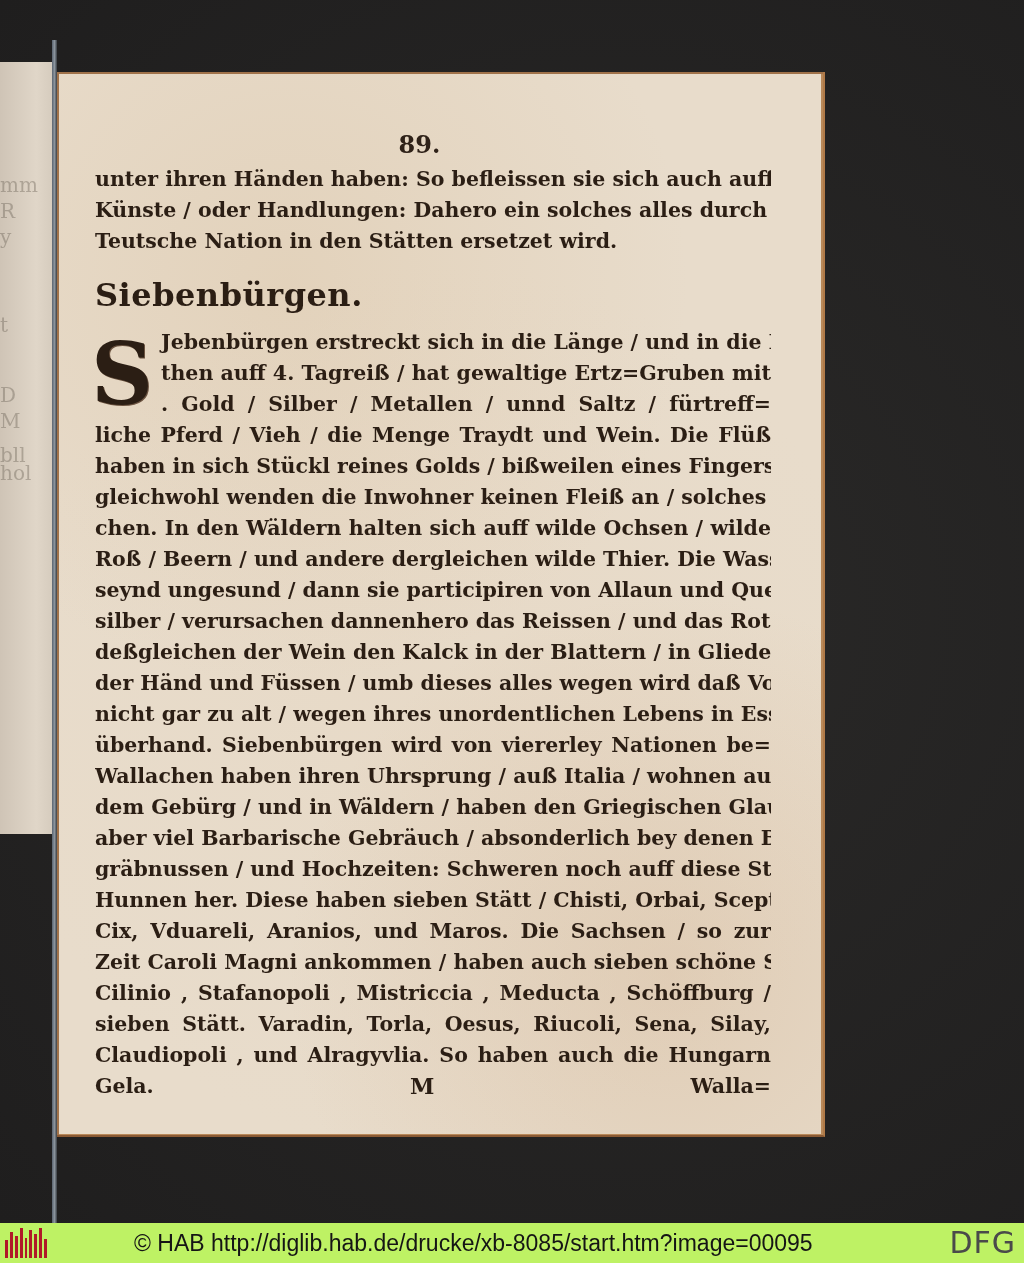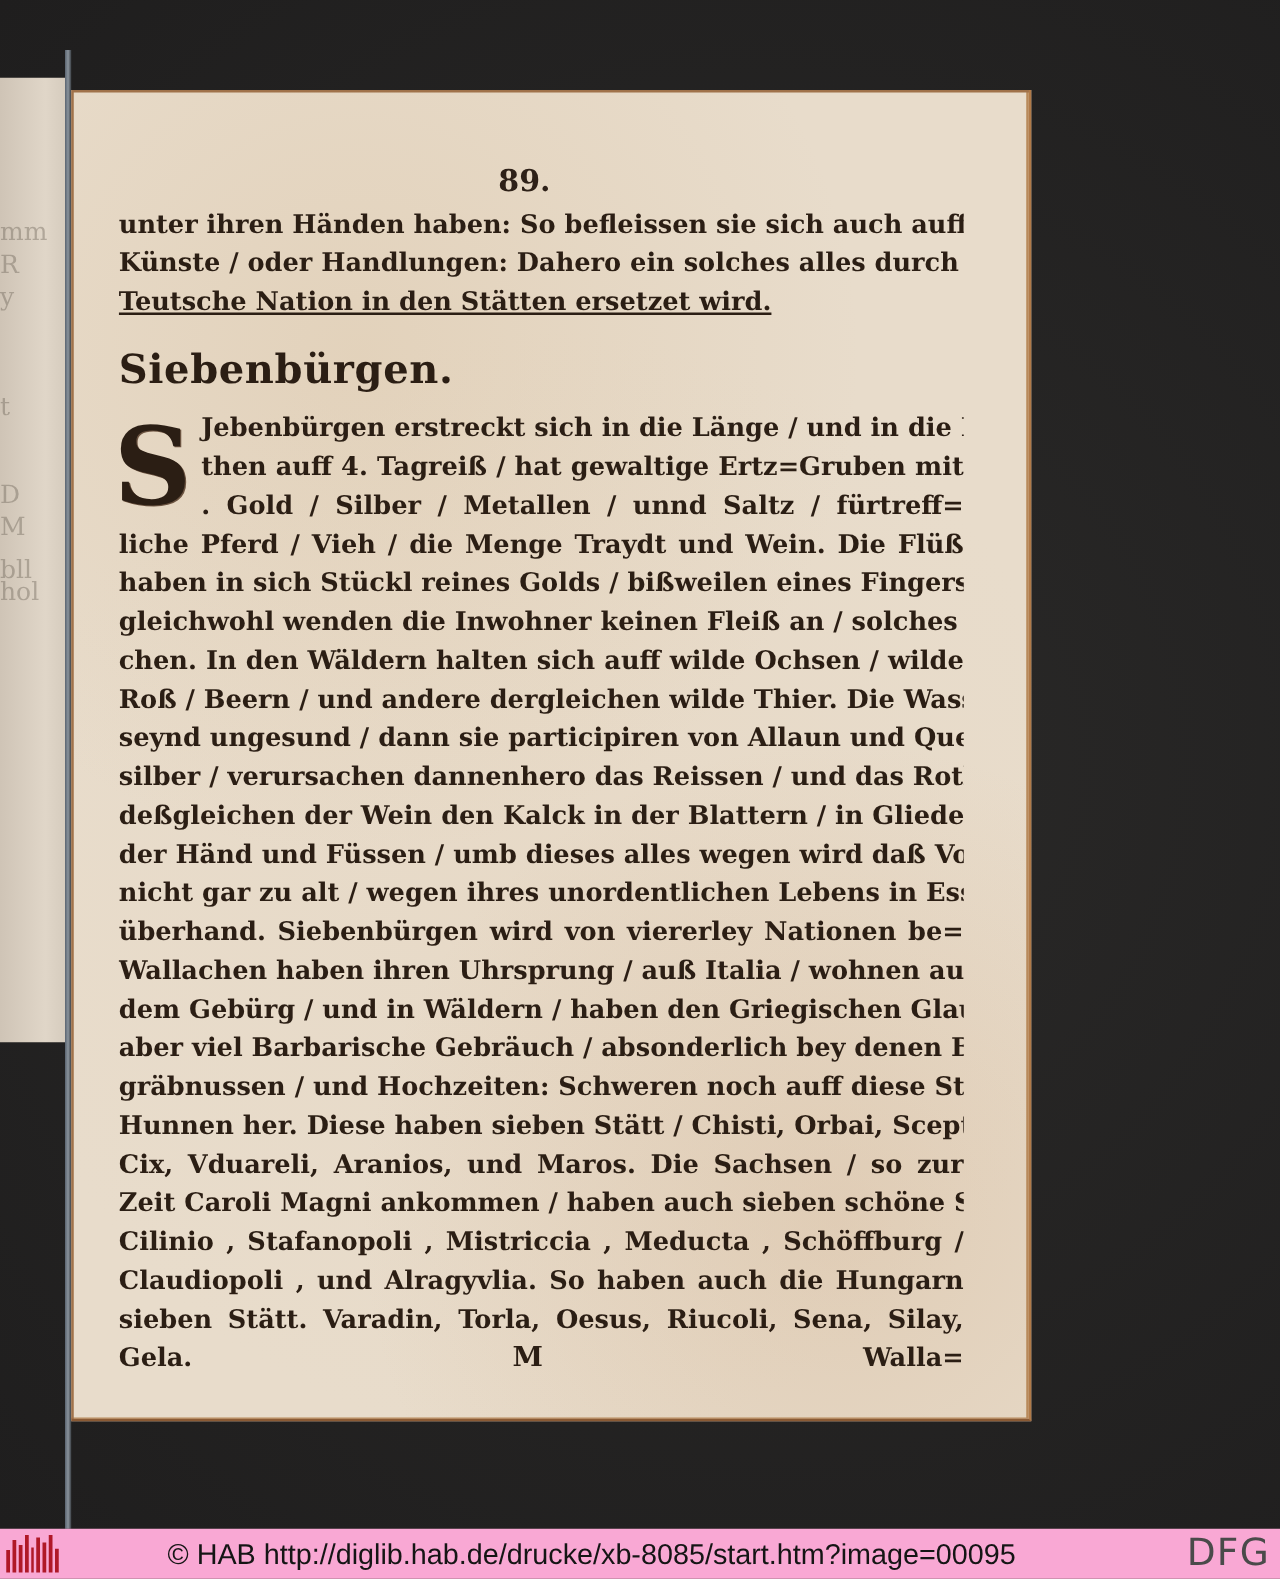--- a/index.html
+++ b/index.html
@@ -40,41 +40,41 @@
     font-size: 24px; color: #2e2118; font-weight: bold; margin-left: 44px;
   }
   .text-block {
     position: absolute; left: 38px; top: 92px; width: 676px;
     color: #2b1e14; font-size: 20.5px; font-weight: bold;
   }
   .line {
     height: 31px; line-height: 31px; white-space: nowrap;
     text-align: justify; text-align-last: justify; overflow: hidden;
   }
-  .line.last { text-align-last: left; text-decoration: underline; }
+  .line.last { text-align-last: left; }
   .heading {
     text-align: left; font-size: 32px; font-weight: bold; color: #2b1e14;
     height: 64px; line-height: 64px; margin-top: 6px; letter-spacing: 0.5px;
   }
   .body-para { position: relative; }
   .dropcap {
     position: absolute; left: -4px; top: 2px; width: 62px; height: 90px;
     font-size: 86px; line-height: 90px; color: #2b1e14; font-weight: bold;
     font-family: "DejaVu Serif", serif;
     text-shadow: 1px 1px 0 #6b5340;
   }
   .indent { padding-left: 66px; }
   .catch-row {
     display: flex; justify-content: space-between; align-items: center;
     height: 31px; line-height: 31px;
   }
   .sig { font-size: 22px; }
   .footer {
     position: absolute; left: 0; top: 1223px; width: 1024px; height: 40px;
-    background: #f9a8d4; display: flex; align-items: center;
+    background: #bef264; display: flex; align-items: center;
     font-family: "Liberation Sans", sans-serif;
   }
   .hab-logo {
     position: absolute; left: 5px; top: 5px; width: 42px; height: 30px;
     display: flex; align-items: flex-end; gap: 2px;
   }
   .hab-logo span { display: block; width: 3px; background: #b01828; }
   .footer-text {
     position: absolute; left: 134px; top: 4px; font-size: 23px; color: #151515;
     line-height: 32px;
@@ -129,22 +129,22 @@
         <div class="line">nicht gar zu alt / wegen ihres unordentlichen Lebens in Essen und</div>
         <div class="line">überhand. Siebenbürgen wird von viererley Nationen be=</div>
         <div class="line">Wallachen haben ihren Uhrsprung / auß Italia / wohnen auff</div>
         <div class="line">dem Gebürg / und in Wäldern / haben den Griegischen Glauben/</div>
         <div class="line">aber viel Barbarische Gebräuch / absonderlich bey denen Be=</div>
         <div class="line">gräbnussen / und Hochzeiten: Schweren noch auff diese Stund</div>
         <div class="line">Hunnen her. Diese haben sieben Stätt / Chisti, Orbai, Scepti,</div>
         <div class="line">Cix, Vduareli, Aranios, und Maros. Die Sachsen / so zur</div>
         <div class="line">Zeit Caroli Magni ankommen / haben auch sieben schöne Stätt/</div>
         <div class="line">Cilinio , Stafanopoli , Mistriccia , Meducta , Schöffburg /</div>
+        <div class="line">sieben Stätt. Varadin, Torla, Oesus, Riucoli, Sena, Silay,</div>
         <div class="line">Claudiopoli , und Alragyvlia. So haben auch die Hungarn</div>
-        <div class="line">sieben Stätt. Varadin, Torla, Oesus, Riucoli, Sena, Silay,</div>
 
         <div class="catch-row">
           <span>Gela.</span>
           <span class="sig">M</span>
           <span>Walla=</span>
         </div>
       </div>
     </div>
   </div>
 </div>

